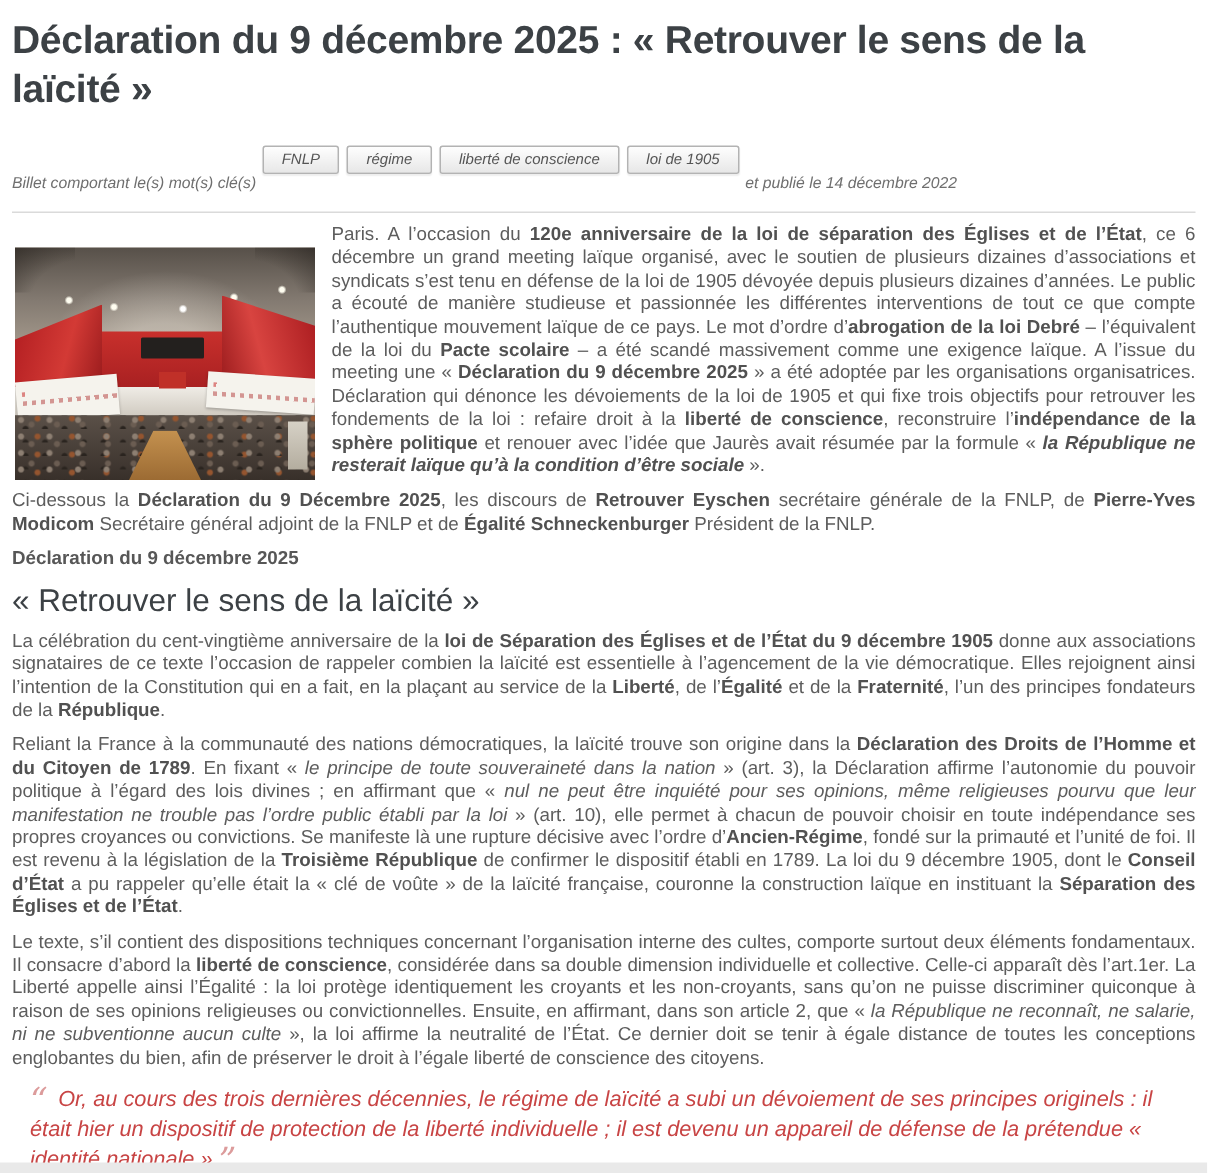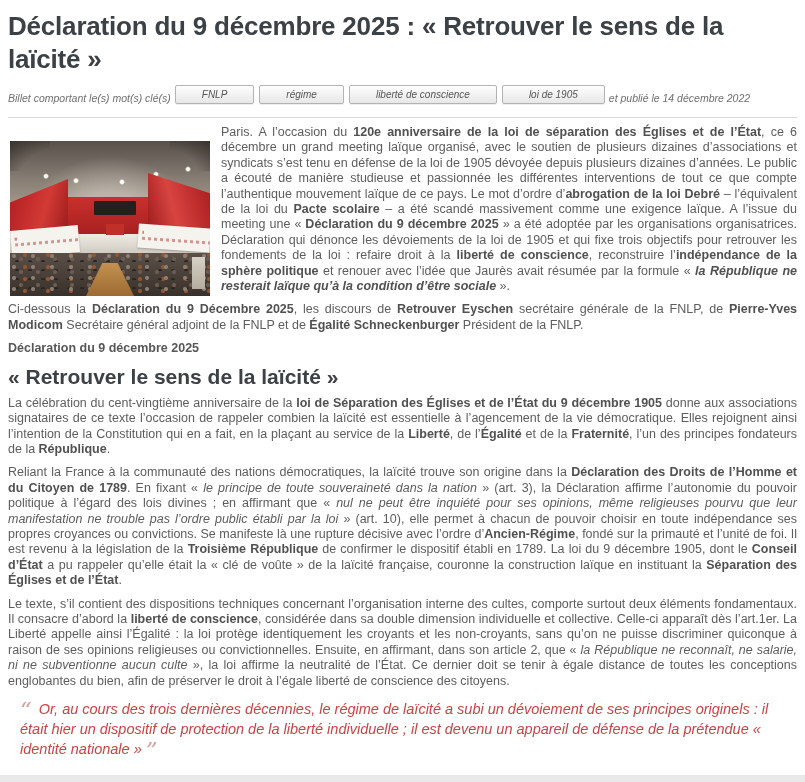--- a/index.html
+++ b/index.html
@@ -7,31 +7,31 @@
   .page{position:relative;width:805px;height:782px;background:#fff;box-sizing:border-box;
         padding:8px 8px 0 8px;overflow:hidden;}
   
   .post-title{font-size:26px;line-height:33px;font-weight:bold;color:#3c4145;
               margin:2px 0 9px 0;letter-spacing:-0.2px;}
   .meta-line{display:flex;align-items:flex-end;flex-wrap:wrap;gap:3px;
              font-size:10.5px;font-style:italic;color:#6f6f6f;margin:4px 0 0 0;}
   .meta-text{white-space:nowrap;}
   .tag{display:inline-block;font-size:10px;color:#555;
        background:linear-gradient(#fefefe,#e7e7e7);border:1px solid #b3b3b3;
-       border-radius:2px;padding:3px 26px;margin:0 1px;box-shadow:0 1px 1px rgba(0,0,0,.07);
+       border-radius:2px;padding:3px 12px;margin:12px 1px;box-shadow:0 1px 1px rgba(0,0,0,.07);
        cursor:pointer;}
   .rule{border:none;border-top:1px solid #dadada;margin:13px 0 0 0;}
   
   .content{margin-top:7px;font-size:12.5px;line-height:15.4px;color:#5d5d5d;}
   .content p{margin:0 0 8px 0;text-align:justify;}
   .content b{color:#515151;}
   .lead:after{content:"";display:block;clear:both;}
   .clearp{clear:both;}
   .subheading{font-weight:bold;margin:6px 0 2px 0;color:#575757;font-size:12.5px;}
-  .section-title{font-size:21px;line-height:23px;font-weight:bold;color:#3c4145;margin:0 0 8px 0;}
+  .section-title{font-size:21px;line-height:23px;font-weight:normal;color:#3c4145;margin:0 0 8px 0;}
   
   .photo{float:left;width:200px;height:155px;margin:16px 11px 6px 2px;position:relative;
          overflow:hidden;background:#8d847b;}
   .photo div{position:absolute;}
   .ph-ceiling{top:0;left:0;right:0;height:64px;
     background-image:
       radial-gradient(circle 2px at 18% 55%, #fffdf0 0 1.5px, transparent 3px),
       radial-gradient(circle 2px at 33% 62%, #fffdf0 0 1.5px, transparent 3px),
       radial-gradient(circle 2px at 56% 64%, #ffffff 0 1.5px, transparent 3px),
       radial-gradient(circle 2px at 73% 52%, #fffdf0 0 1.5px, transparent 3px),

